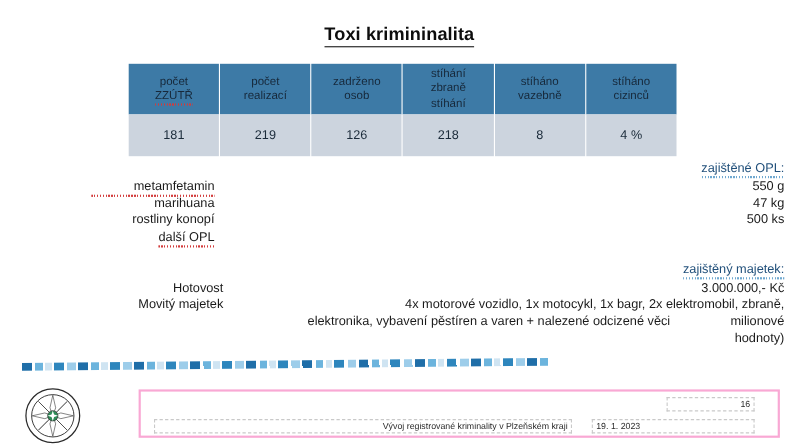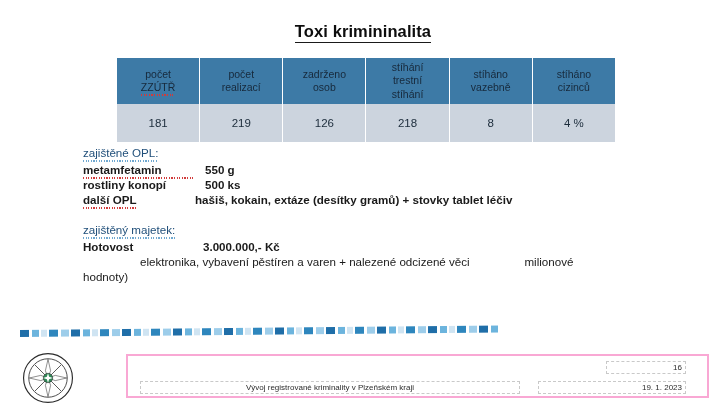--- a/index.html
+++ b/index.html
@@ -74,34 +74,34 @@
 
   
   .body-text {
     position: absolute;
     left: 83px;
     top: 146px;
     width: 630px;
     font-size: 11.6px;
     color: #1a1a1a;
     line-height: 1.28;
+    text-align: right;
   }
   .sec-head {
     color: #1f4e79;
     font-size: 11.6px;
     margin-bottom: 1px;
     position: relative;
     display: inline-block;
   }
   .row-line {
     display: flex;
     align-items: baseline;
     line-height: 1.32;
     white-space: pre;
-    font-weight: bold;
   }
   .lbl { width: 112px; flex: 0 0 112px; }
   .lbl.wide { width: 120px; flex: 0 0 120px; }
   .val { flex: 1 1 auto; }
   .val.ind-a { padding-left: 10px; }
   .val.ind-b { padding-left: 0px; }
 
   .gap { height: 15px; }
 
   .cont-line {
@@ -178,22 +178,22 @@
     border: 1px dashed #c9c9c9;
     font-size: 8px;
     color: #2b2b2b;
     line-height: 12px;
     padding: 0 3px;
     background: #ffffff;
     white-space: nowrap;
     overflow: hidden;
   }
   .f-page   { right: 21px;  top: 5px;  width: 80px;  height: 13px; text-align: right; }
-  .f-footer { left: 12px;   top: 25px; width: 380px; height: 13px; text-align: center; }
-  .f-date   { right: 21px;  top: 25px; width: 148px; height: 13px; text-align: right; }
+  .f-footer { left: 12px;   top: 25px; width: 380px; height: 13px; text-align: right; }
+  .f-date   { right: 21px;  top: 25px; width: 148px; height: 13px; text-align: left; }
 </style>
 </head>
 <body>
 
 <div class="slide">
 
   <div class="title-wrap">
     <span class="title">Toxi krimininalita</span>
   </div>
 
@@ -207,21 +207,21 @@
         <th>
           <span class="th-line">počet</span>
           <span class="th-line">realizací</span>
         </th>
         <th>
           <span class="th-line">zadrženo</span>
           <span class="th-line">osob</span>
         </th>
         <th>
           <span class="th-line">stíhání</span>
-          <span class="th-line">trestní</span>
+          <span class="th-line">zbraně</span>
           <span class="th-line">stíhání</span>
         </th>
         <th>
           <span class="th-line">stíháno</span>
           <span class="th-line">vazebně</span>
         </th>
         <th>
           <span class="th-line">stíháno</span>
           <span class="th-line">cizinců</span>
         </th>
@@ -242,42 +242,49 @@
   <div class="body-text">
 
     <div>
       <div class="sec-head sq sq-blue">zajištěné OPL:</div>
 
       <div class="row-line">
         <span class="lbl sq">metamfetamin</span>
         <span class="val ind-a">550 g</span>
       </div>
 
+      <div class="row-line">
+        <span class="lbl">marihuana</span>
+        <span class="val ind-b">47 kg</span>
+      </div>
 
       <div class="row-line">
         <span class="lbl">rostliny konopí</span>
         <span class="val ind-a">500 ks</span>
       </div>
 
       <div class="row-line">
         <span class="lbl"><span class="sq">další OPL</span></span>
-        <span class="val ind-b">hašiš, kokain, extáze (desítky gramů) + stovky tablet léčiv</span>
       </div>
     </div>
 
     <div class="gap"></div>
 
     <div>
       <div class="sec-head sq sq-blue">zajištěný majetek:</div>
 
       <div class="row-line">
         <span class="lbl wide">Hotovost</span>
         <span class="val">3.000.000,- Kč</span>
       </div>
 
+      <div class="row-line">
+        <span class="lbl wide">Movitý majetek</span>
+        <span class="val ind-a">4x motorové vozidlo, 1x motocykl, 1x bagr, 2x elektromobil, zbraně,</span>
+      </div>
 
       <div class="cont-line">elektronika, vybavení pěstíren a varen + nalezené odcizené věci                 milionové</div>
       <div class="tail-line">hodnoty)</div>
     </div>
 
   </div>
 
   <div class="stripe"></div>
 
   <div class="logo">

